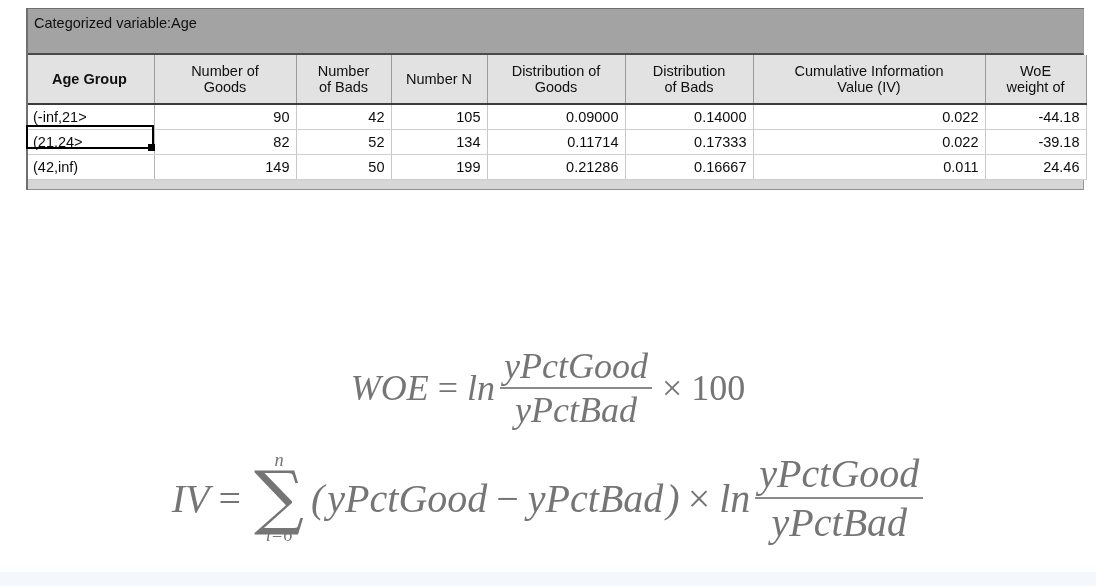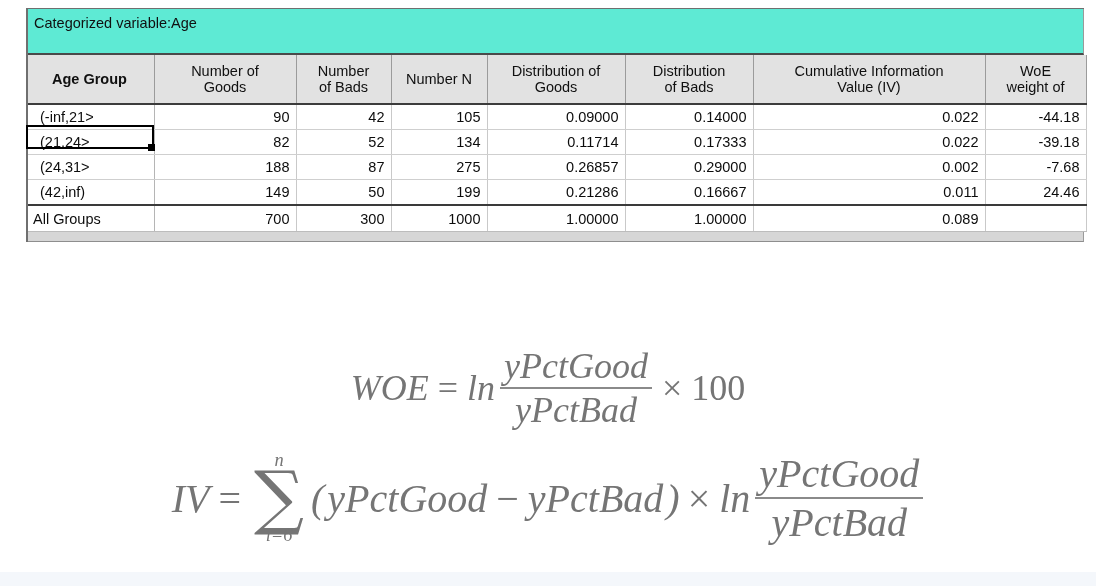--- a/index.html
+++ b/index.html
@@ -34,21 +34,21 @@
     border-left: 2px solid #6f6f6f;
     border-top: 1px solid #6f6f6f;
     box-sizing: border-box;
     background: #ffffff;
   }
 
   #title-bar {
     height: 44px;
     border-bottom: 2px solid #4a4a4a;
     border-right: 1px solid #9a9a9a;
-    background: #5eead4;
+    background: #a3a3a3;
     position: relative;
     overflow: hidden;
   }
   #title-text {
     position: absolute;
     left: 6px;
     top: 6px;
     font-size: 14.5px;
     color: #101010;
     white-space: nowrap;
@@ -93,21 +93,21 @@
     height: 24px;
     background: #ffffff;
     border-right: 1px solid #c9c9c9;
     border-bottom: 1px solid #cfcfcf;
     text-align: right;
     padding-right: 6px;
     vertical-align: middle;
   }
   tr.data td.lbl {
     text-align: left;
-    padding-left: 12px;
+    padding-left: 5px;
     padding-right: 0;
     border-right: 1px solid #b5b5b5;
   }
   tr.data:last-of-type td { }
 
   
   tr.total td {
     height: 25px;
     background: #ffffff;
     border-right: 1px solid #c9c9c9;
@@ -290,50 +290,30 @@
         <td class="lbl">(21,24&gt;</td>
         <td>82</td>
         <td>52</td>
         <td>134</td>
         <td>0.11714</td>
         <td>0.17333</td>
         <td>0.022</td>
         <td>-39.18</td>
       </tr>
       <tr class="data">
-        <td class="lbl">(24,31&gt;</td>
-        <td>188</td>
-        <td>87</td>
-        <td>275</td>
-        <td>0.26857</td>
-        <td>0.29000</td>
-        <td>0.002</td>
-        <td>-7.68</td>
-      </tr>
-      <tr class="data">
         <td class="lbl">(42,inf)</td>
         <td>149</td>
         <td>50</td>
         <td>199</td>
         <td>0.21286</td>
         <td>0.16667</td>
         <td>0.011</td>
         <td>24.46</td>
       </tr>
 
-      <tr class="total">
-        <td class="lbl">All Groups</td>
-        <td>700</td>
-        <td>300</td>
-        <td>1000</td>
-        <td>1.00000</td>
-        <td>1.00000</td>
-        <td>0.089</td>
-        <td></td>
-      </tr>
     </tbody>
   </table>
 
   <div id="sheet-foot"></div>
 </div>
 
 <div id="sel-cell"></div>
 <div id="sel-handle"></div>
 
 <div id="formulas">

